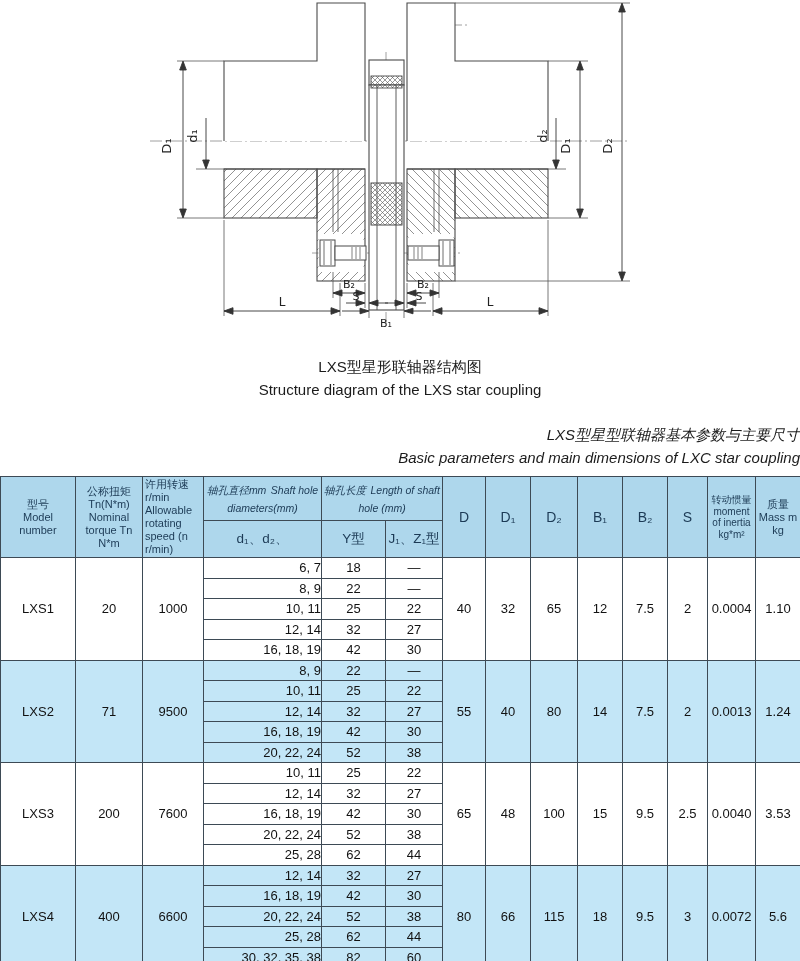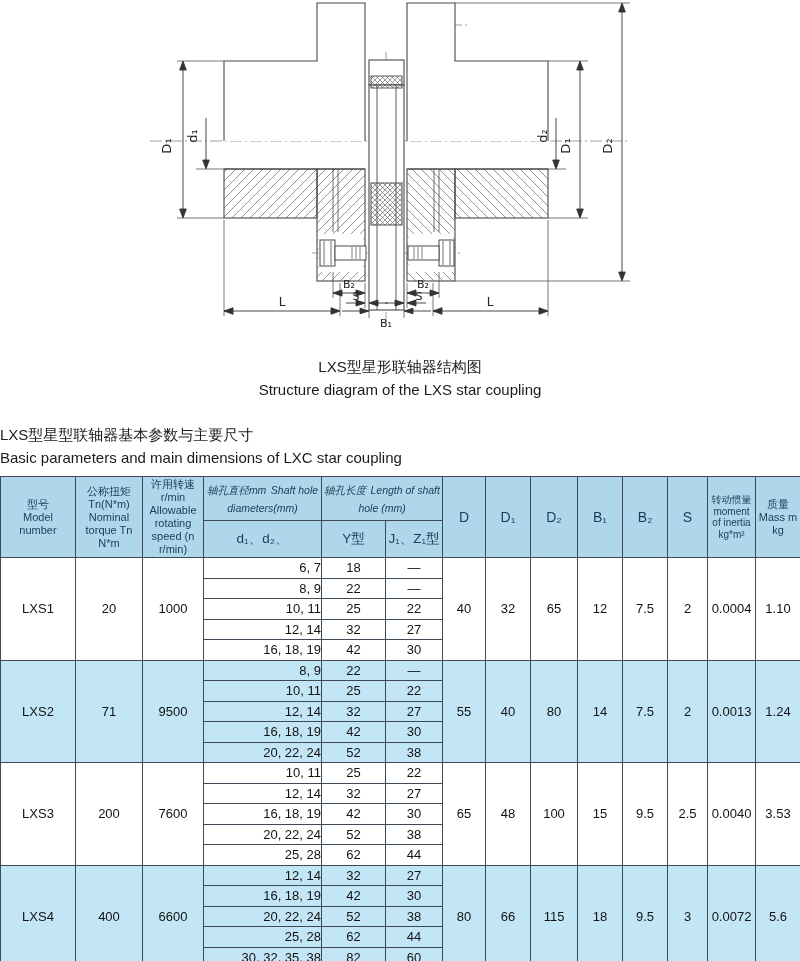--- a/index.html
+++ b/index.html
@@ -16,21 +16,21 @@
     width:800px;height:961px;overflow:hidden;
     font-family:"Liberation Sans","DejaVu Sans",sans-serif;
     color:var(--body-text);
   }
   .page{width:800px;height:961px;position:relative;background:#fff;}
   svg text{font-family:"DejaVu Sans","Liberation Sans",sans-serif;}
 
   .captions{margin-top:17px;text-align:center;}
   .captions .zh-line{font-size:15px;line-height:22px;color:#1b1b1b;}
   .captions .en-line{font-size:15px;line-height:24px;color:#1b1b1b;}
-  .titles{margin-top:22px;text-align:left;}
+  .titles{margin-top:22px;text-align:right;font-style:italic;}
   .titles .zh-line{font-size:15px;line-height:22px;color:#1b1b1b;}
   .titles .en-line{font-size:15px;line-height:24px;color:#1b1b1b;}
 
   table.params{
     margin-top:6px;
     width:800px;table-layout:fixed;border-collapse:collapse;
   }
   table.params th,table.params td{
     border:1px solid var(--border);
     overflow:hidden;
@@ -262,21 +262,21 @@
       <tr>
         <th rowspan="2" class="h-model">
           <span class="zh">型号</span>
           <span class="en">Model number</span>
         </th>
         <th rowspan="2">
           <span class="zh">公称扭矩</span>
           <span class="en">Tn(N*m)</span>
           <span class="en">Nominal torque Tn N*m</span>
         </th>
-        <th rowspan="2" style="text-align:center;">
+        <th rowspan="2" style="text-align:left;">
           <span class="zh">许用转速r/min</span>
           <span class="en">Allowable rotating speed (n r/min)</span>
         </th>
         <th class="group-h">
           <span class="zh">轴孔直径mm</span>
           <span class="en">Shaft hole diameters(mm)</span>
         </th>
         <th class="group-h" colspan="2">
           <span class="zh">轴孔长度</span>
           <span class="en">Length of shaft hole (mm)</span>

